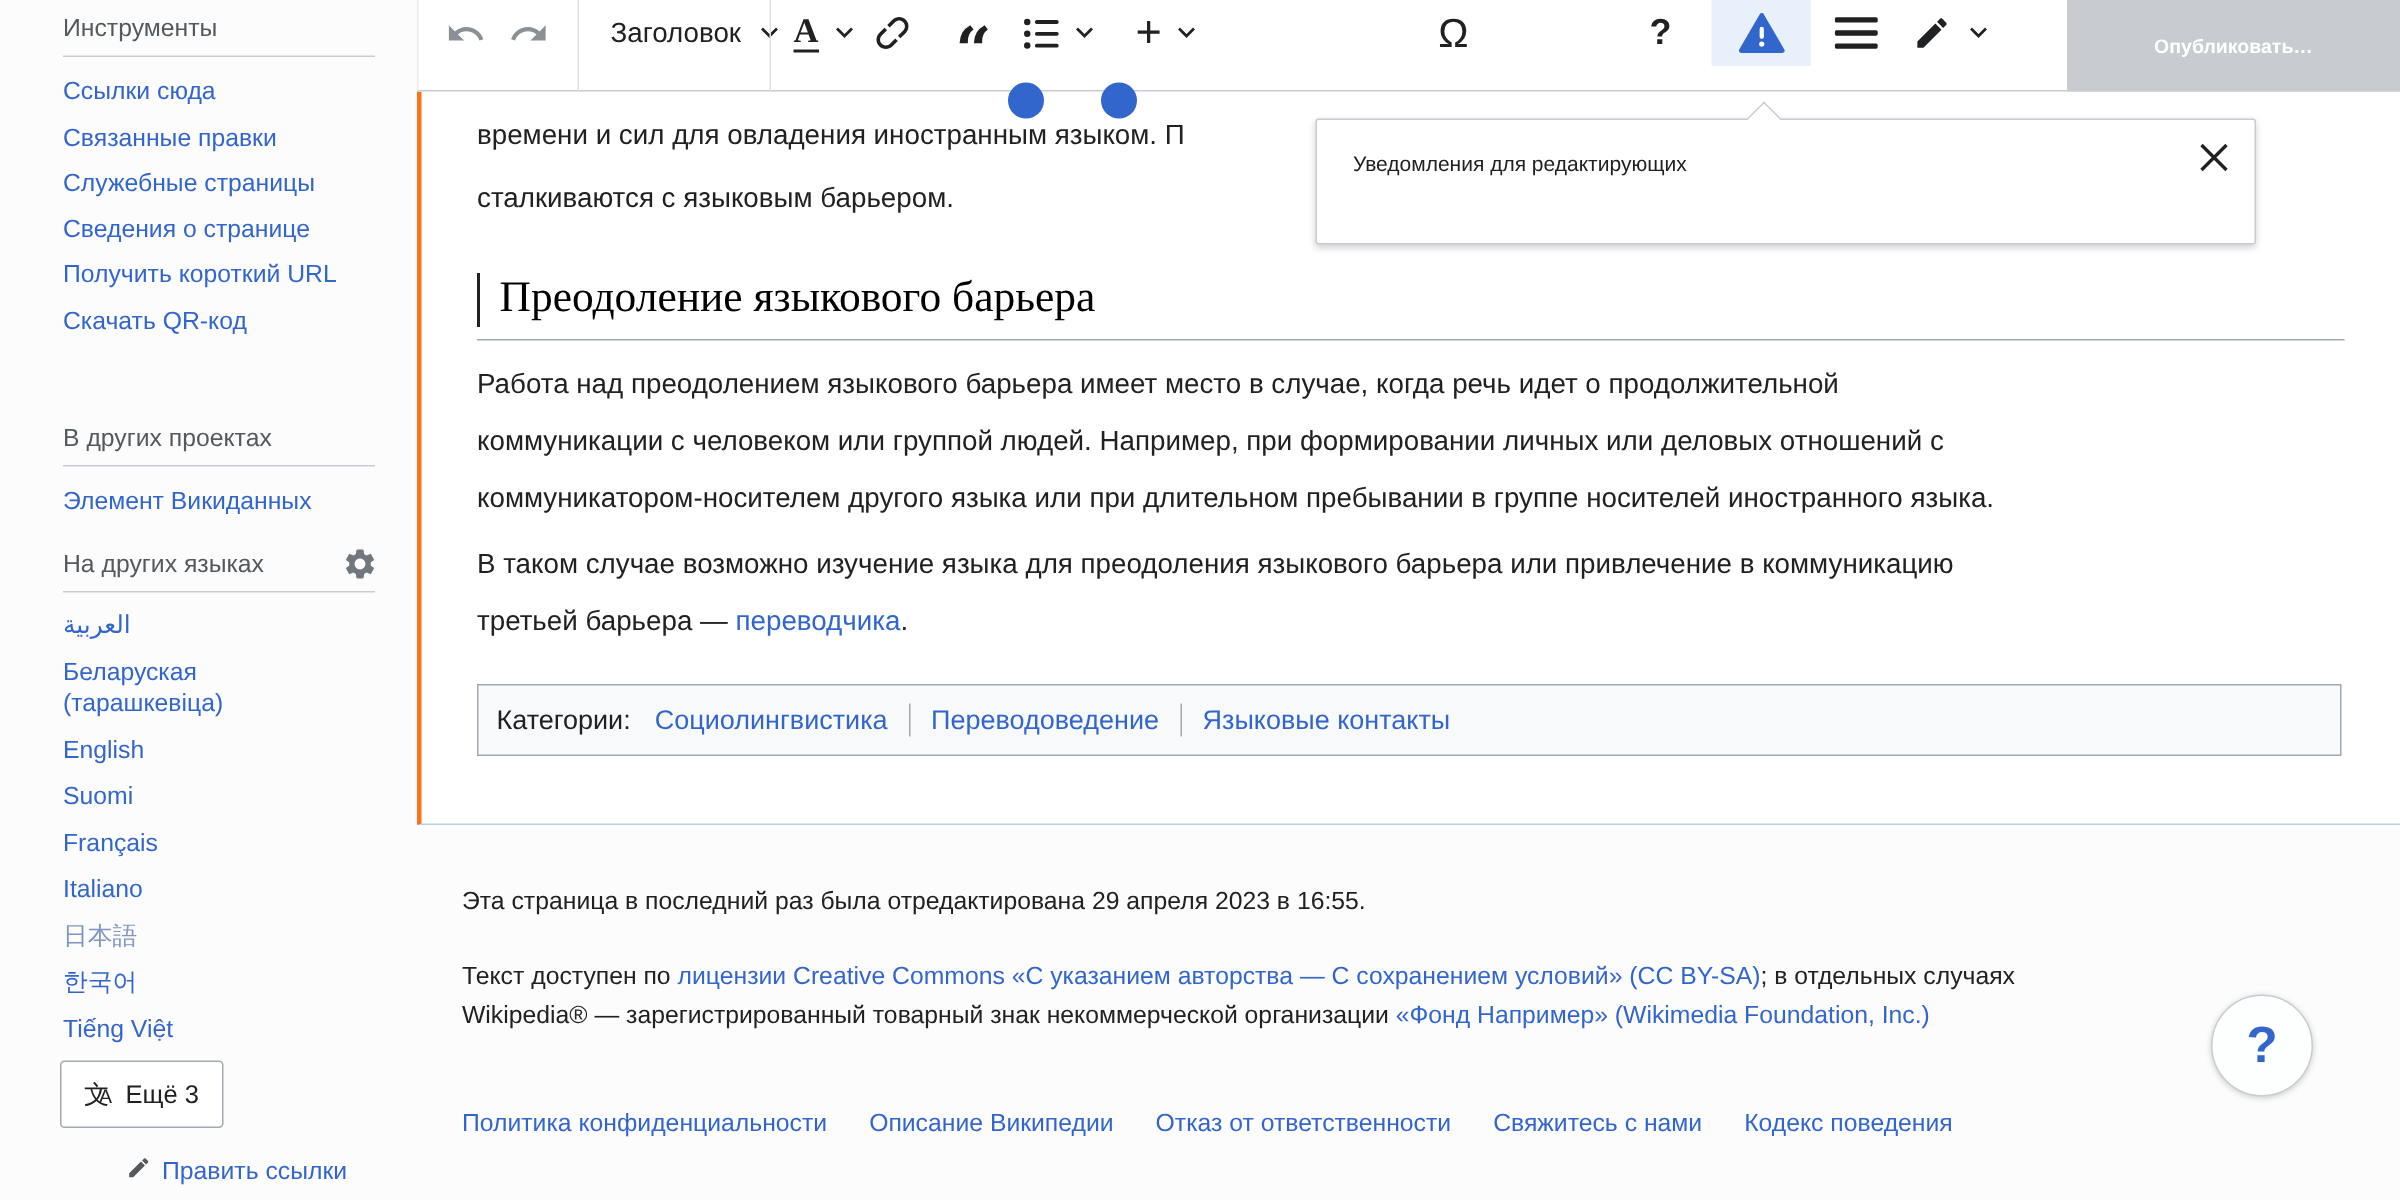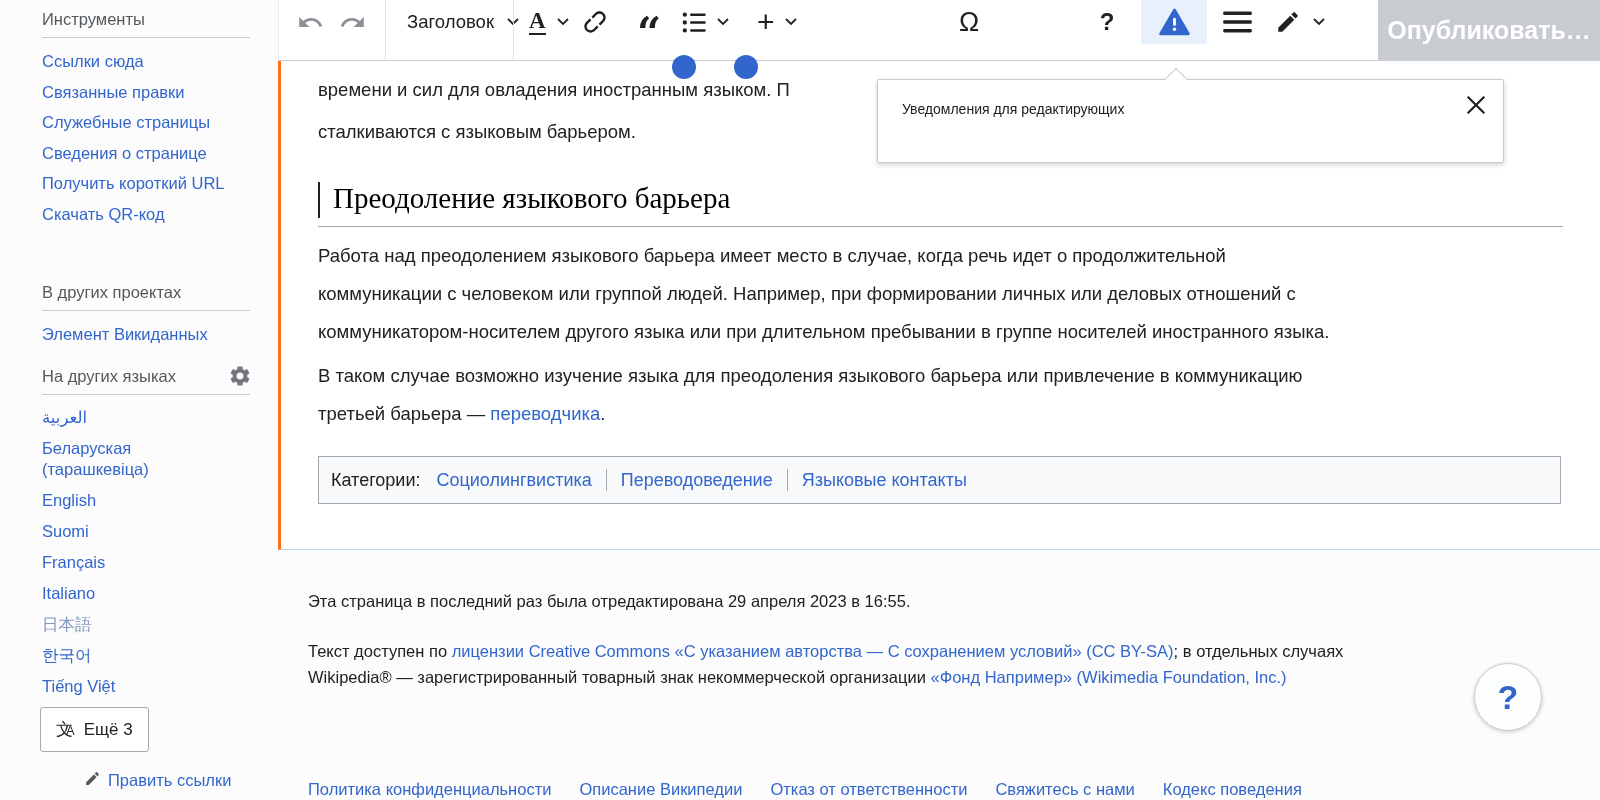--- a/index.html
+++ b/index.html
@@ -33,21 +33,21 @@
   .tb-sep { position:absolute; top:0; height:61px; width:1px; background:#dde1e5; }
   .tb-label { font-size:18.5px; color:#202122; }
   .chev { width:12px; height:8px; flex:0 0 auto; }
   .fmt-a { font-family:"Liberation Serif",serif; font-weight:700; font-size:23px; border-bottom:2px solid #202122; line-height:1; padding-bottom:1px; }
   .quote-glyph { font-family:"DejaVu Serif","Liberation Serif",serif; font-weight:700; font-size:42px; line-height:0; position:relative; top:12px; }
   .plus-glyph { font-size:30px; font-weight:400; line-height:1; }
   .omega-glyph { font-size:27px; line-height:1; }
   .help-glyph { font-size:24px; font-weight:700; line-height:1; }
   .tb-notices { background:#e8f1fb; }
   .publish { position:absolute; right:0; top:0; width:222px; height:61px; background:#c8ccd1; color:#fff;
-             font-size:25px; font-weight:700; border:none; display:flex; align-items:center; justify-content:center; cursor:default; }
+             font-size:13px; font-weight:700; border:none; display:flex; align-items:center; justify-content:center; cursor:default; }
 
   
   .dot { position:absolute; width:24px; height:24px; border-radius:50%; background:#3366cc; z-index:4; }
 
   
   .surface { position:absolute; left:278px; top:61px; width:1398px; height:489px; background:#fff;
              border-left:3px solid #f97316; border-bottom:1px solid #b6d3ea; }
   .body-text { font-size:18.5px; color:#202122; }
   .partial { position:absolute; left:37px; top:8px; line-height:42px; }
   .h2 { position:absolute; left:37px; top:116px; width:1245px; font-family:"Liberation Serif",serif; font-weight:400;
@@ -68,21 +68,21 @@
            border-radius:2px; box-shadow:0 2px 5px rgba(0,0,0,.18); z-index:10; }
   .popup .pointer { position:absolute; left:290px; top:-9px; width:16px; height:16px; background:#fff;
                     border-left:1px solid #c8ccd1; border-top:1px solid #c8ccd1; transform:rotate(45deg); }
   .popup .title { position:absolute; left:24px; top:21px; font-size:14px; color:#202122; }
   .popup .close { position:absolute; right:16px; top:14px; width:22px; height:22px; cursor:pointer; display:flex; align-items:center; justify-content:center; }
 
   
   .f-edited { position:absolute; left:308px; top:592px; font-size:16.5px; color:#202122; }
   .f-license { position:absolute; left:308px; top:638px; font-size:16.5px; color:#202122; line-height:26px; }
   .f-license a { color:#3366cc; }
-  .f-links { position:absolute; left:308px; top:740px; display:flex; gap:28px;margin-top:40px; }
+  .f-links { position:absolute; left:308px; top:740px; display:flex; gap:28px; }
   .f-links a { color:#3366cc; font-size:16.5px; }
   .help-fab { position:absolute; left:1474px; top:663px; width:68px; height:68px; border-radius:50%; background:#fdfefe;
               border:1px solid #c8ccd1; box-shadow:0 1px 4px rgba(0,0,0,.2); display:flex; align-items:center; justify-content:center;
               color:#3366cc; font-size:34px; font-weight:700; cursor:pointer; z-index:5; }
 </style>
 </head>
 <body>
 
 <div class="page">
 

